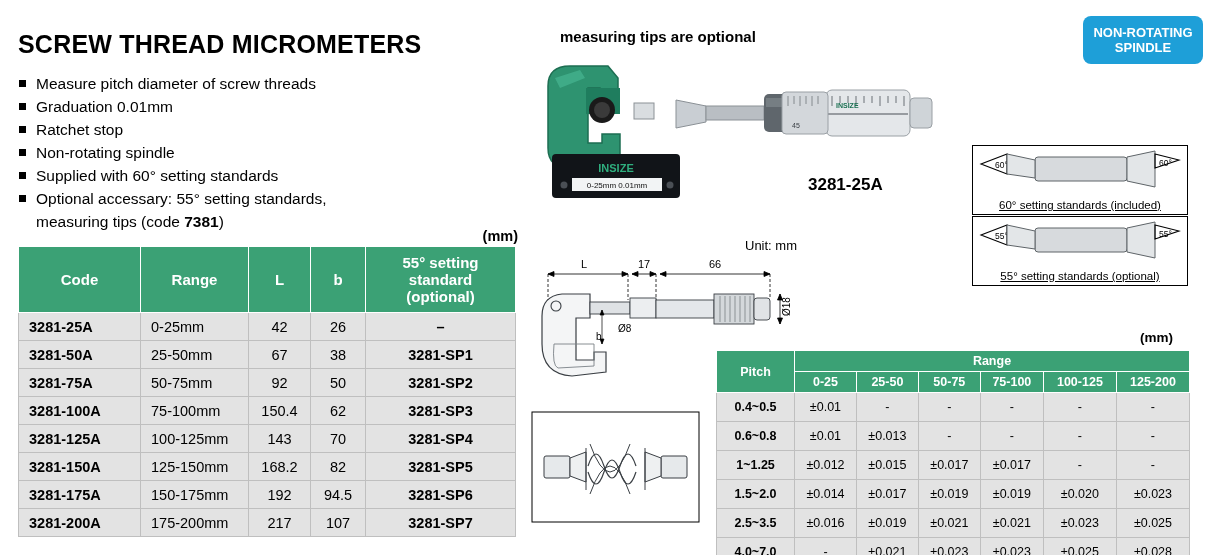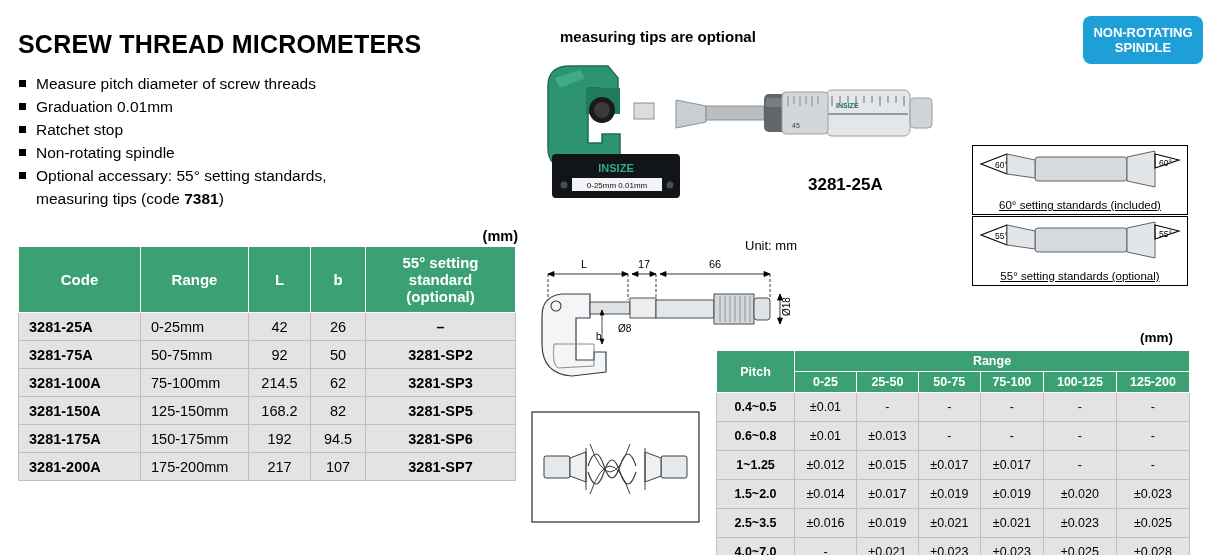--- a/index.html
+++ b/index.html
@@ -243,20 +243,21 @@
 
 <div id="page">
 
   <div id="left-col">
     <h1 id="page-title">SCREW THREAD MICROMETERS</h1>
     <ul id="feature-list">
       <li>Measure pitch diameter of screw threads</li>
       <li>Graduation 0.01mm</li>
       <li>Ratchet stop</li>
       <li>Non-rotating spindle</li>
+      <li>Supplied with 60° setting standards</li>
       <li>Optional accessary: 55° setting standards,</li>
       <li class="cont">
         <span>measuring tips (code <span class="bold-inline">7381</span>)</span>
       </li>
     </ul>
   </div>
 
   <div id="mm-label">(mm)</div>
 
   <table id="spec-table">
@@ -275,32 +276,46 @@
     </thead>
     <tbody>
       <tr>
         <td class="code">3281-25A</td>
         <td class="range">0-25mm</td>
         <td class="len">42</td>
         <td class="bdim">26</td>
         <td class="std">–</td>
       </tr>
       <tr>
+        <td class="code">3281-50A</td>
+        <td class="range">25-50mm</td>
+        <td class="len">67</td>
+        <td class="bdim">38</td>
+        <td class="std">3281-SP1</td>
+      </tr>
+      <tr>
         <td class="code">3281-75A</td>
         <td class="range">50-75mm</td>
         <td class="len">92</td>
         <td class="bdim">50</td>
         <td class="std">3281-SP2</td>
       </tr>
       <tr>
         <td class="code">3281-100A</td>
         <td class="range">75-100mm</td>
-        <td class="len">214.5</td>
+        <td class="len">150.4</td>
         <td class="bdim">62</td>
         <td class="std">3281-SP3</td>
+      </tr>
+      <tr>
+        <td class="code">3281-125A</td>
+        <td class="range">100-125mm</td>
+        <td class="len">143</td>
+        <td class="bdim">70</td>
+        <td class="std">3281-SP4</td>
       </tr>
       <tr>
         <td class="code">3281-150A</td>
         <td class="range">125-150mm</td>
         <td class="len">168.2</td>
         <td class="bdim">82</td>
         <td class="std">3281-SP5</td>
       </tr>
       <tr>
         <td class="code">3281-175A</td>

